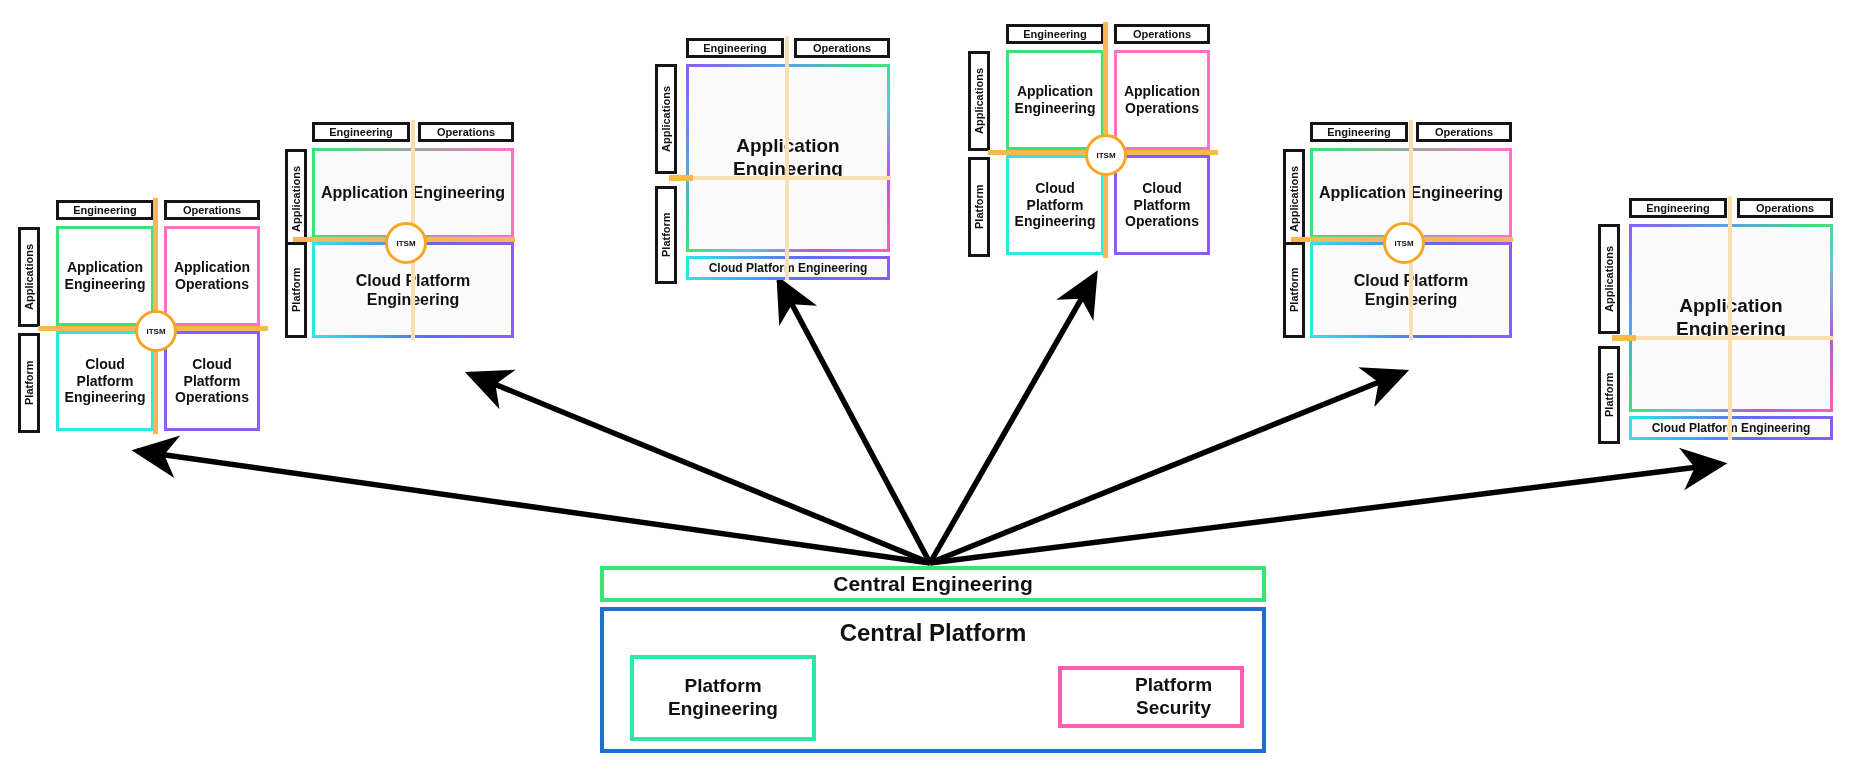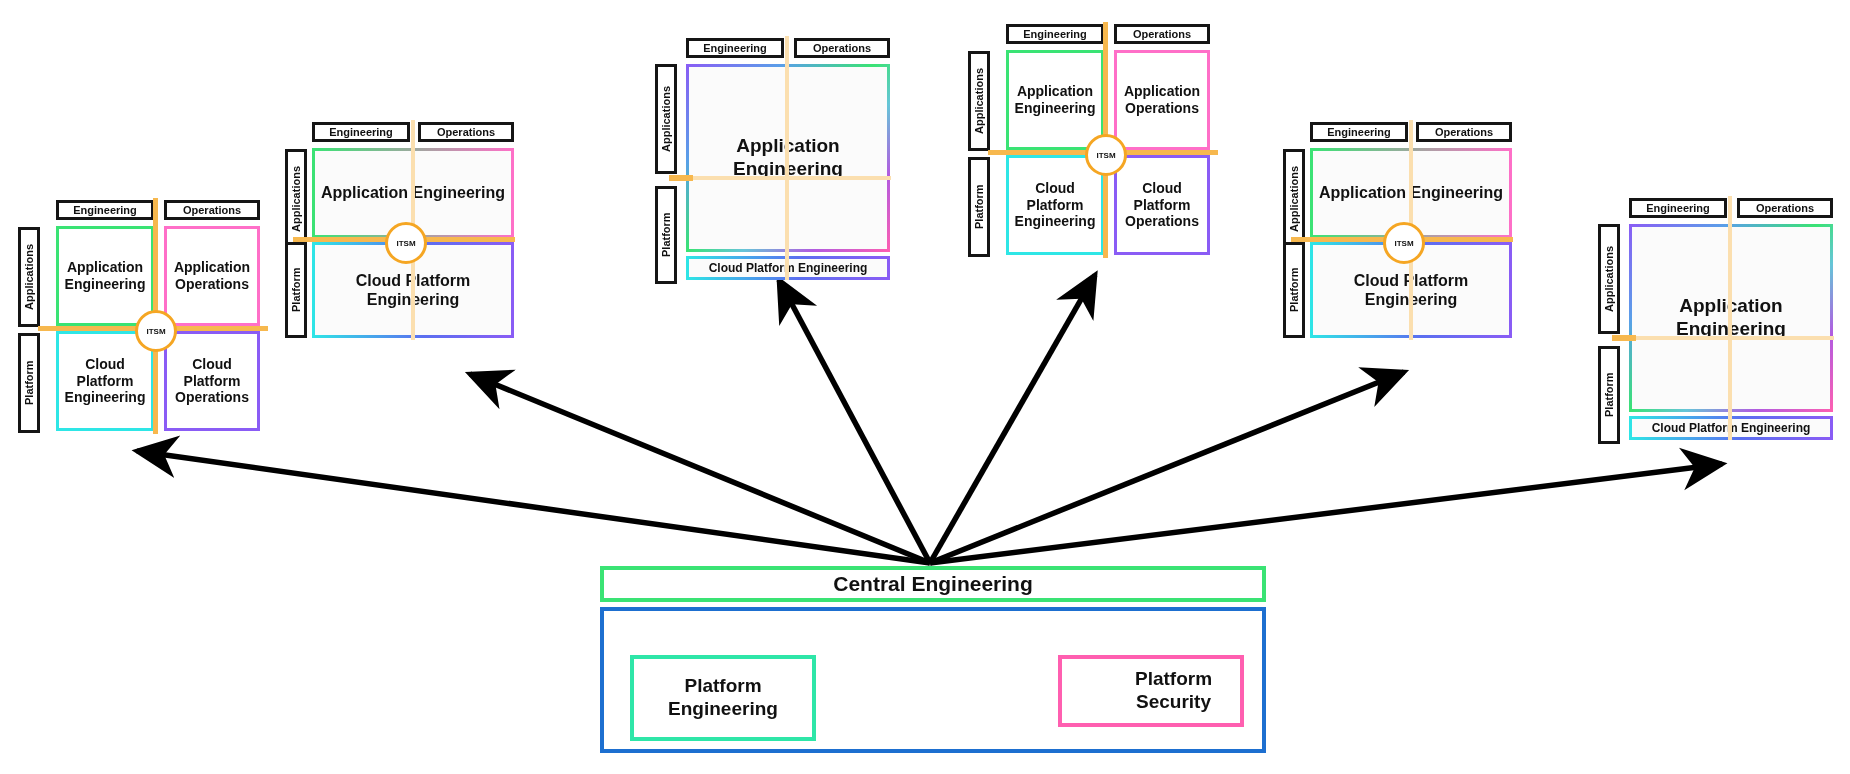--- a/index.html
+++ b/index.html
@@ -269,15 +269,16 @@
   </div>
 
   <div class="itsm-line faint" style="left:130px; top:-2px; width:4px; height:244px;"></div>
   <div class="itsm-line faint" style="left:14px; top:138px; width:222px; height:4px;"></div>
   <div class="itsm-line" style="left:14px; top:137px; width:24px; height:6px;"></div>
 </div>
 
 <div class="central-ops" style="left:600px; top:566px; width:666px; height:36px; z-index:5;">Central Engineering</div>
 
 <div class="central-platform" style="left:600px; top:607px; width:666px; height:146px; z-index:5;">
+  <div class="central-platform-title">Central Platform</div>
   <div class="plat-box" style="left:26px; top:44px; width:186px; height:86px; border-color:#2EE6A8;">Platform Engineering</div>
-  <div class="plat-box" style="left:454px; top:44px; width:186px; height:72px; border-color:#FF5FB0;padding-left:45px;">Platform Security</div>
+  <div class="plat-box" style="left:454px; top:55px; width:186px; height:62px; border-color:#FF5FB0;padding-left:45px;">Platform Security</div>
 </div>
 
 </body></html>

